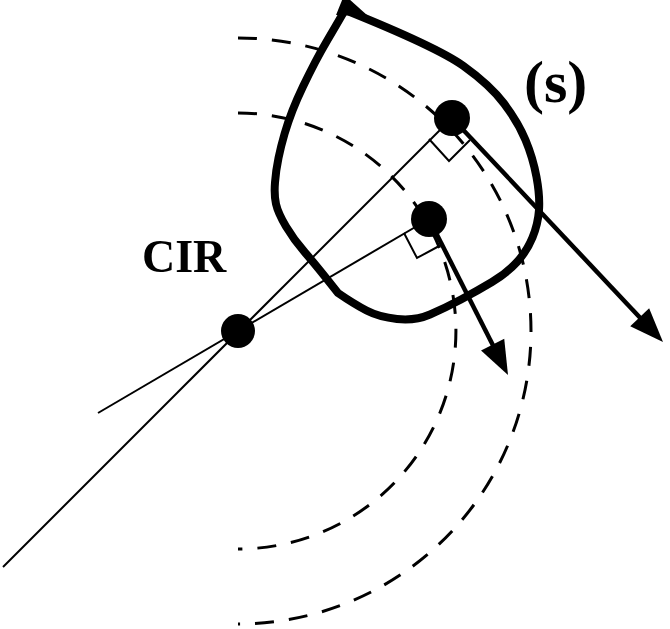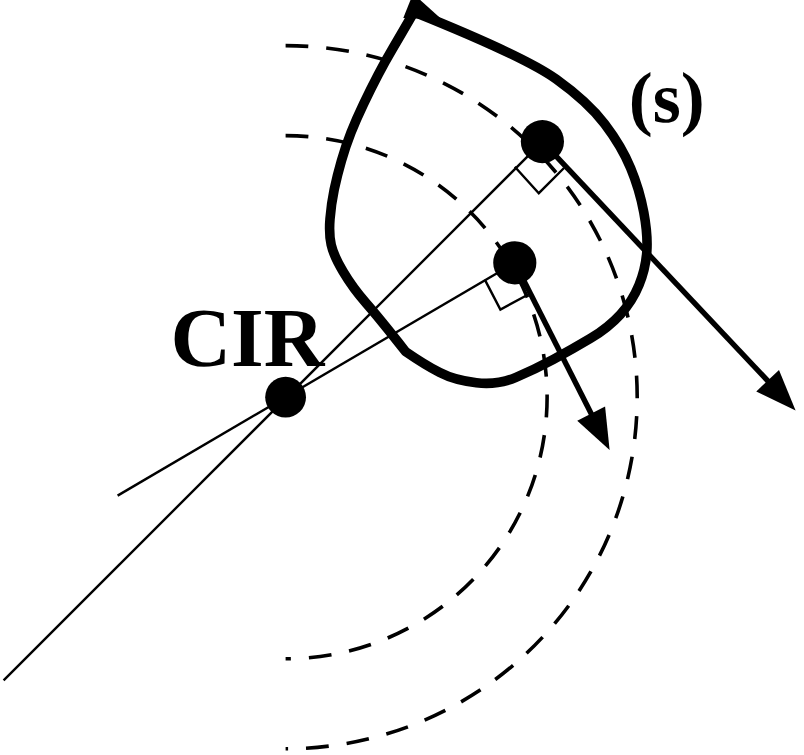--- a/index.html
+++ b/index.html
@@ -23,15 +23,15 @@
       <polyline points="429,139 449,161 470,140" fill="none" stroke="#000000" stroke-width="2"></polyline>
       <polyline points="404,233 417,258 441,245" fill="none" stroke="#000000" stroke-width="2"></polyline>
       <line x1="452" y1="118" x2="646.681084186866" y2="324.6756533547772" stroke="#000000" stroke-width="4.5"></line>
       <polygon points="663,342 630.2243847044347,326.1646268753431 649.1501415437538,308.3372398525916" fill="#000000"></polygon>
       <line x1="429" y1="219" x2="497.24757030175334" y2="353.76735401358883" stroke="#000000" stroke-width="4.5"></line>
       <polygon points="508,375 481.0417223712717,350.5408244764381 504.23704991945203,338.79447270524423" fill="#000000"></polygon>
       <circle cx="238" cy="331" r="17" fill="#000000"></circle>
       <circle cx="452" cy="118" r="18" fill="#000000"></circle>
       <circle cx="429" cy="219" r="18" fill="#000000"></circle>
     </svg>
-  <div class="lbl" style="left: 142px; top: 248px; font-size: 70px;">CIR</div>
+  <div class="lbl" style="left: 142px; top: 234px; font-size: 46px;">CIR</div>
   <div class="lbl" style="left: 524px; top: 52px; font-size: 60px;">(s)</div>
 </div>
 
 </body></html>

